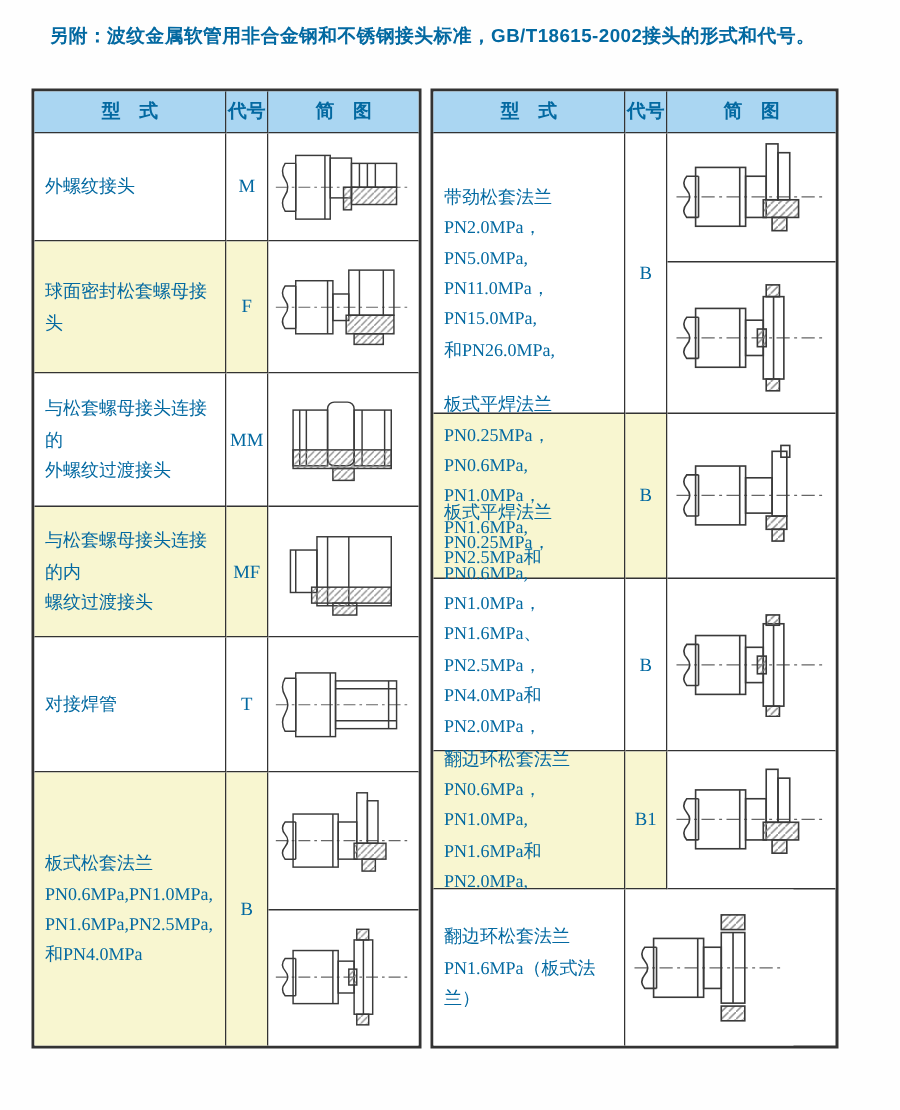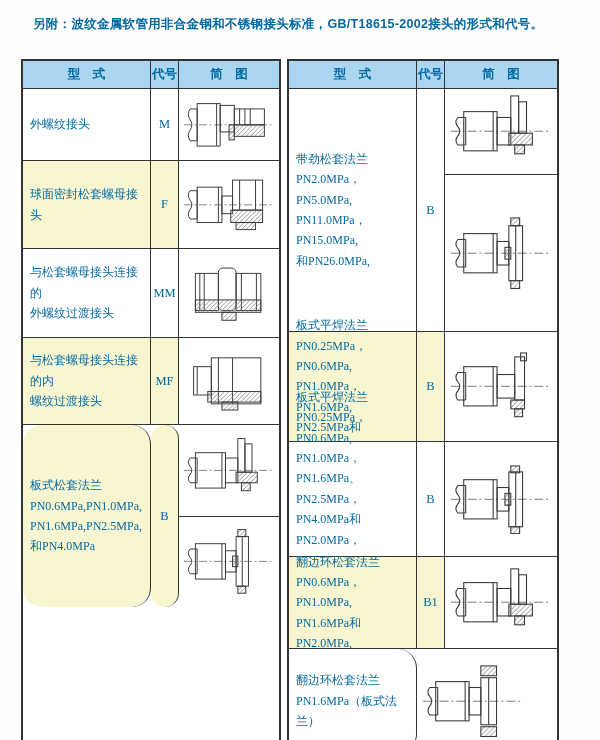--- a/index.html
+++ b/index.html
@@ -18,21 +18,21 @@
     font-weight:bold;font-size:12.5px;line-height:16px;letter-spacing:.3px;
   }
   .tables{display:flex;gap:6px;padding-left:21px;margin-top:27px;}
   .table{border:2px solid var(--bd);background:#fff;}
   .trow{display:flex;}
   .cell{
     box-sizing:border-box;border-right:1px solid var(--bd);border-bottom:1px solid var(--bd);
     background:#fff;
   }
   .cell:last-child{border-right:none;}
-  .trow:last-child .cell{border-bottom:none;border-radius:19px;}
+  .trow:last-child .cell{border-bottom:none;}
   .type{
     width:128px;display:flex;align-items:center;
     padding:4px 3px 4px 7px;white-space:pre-line;
     font-size:12px;line-height:1.7;
   }
   .code{
     width:28px;display:flex;align-items:center;justify-content:center;
     font-size:12.5px;
   }
   .dg{display:flex;align-items:center;justify-content:center;flex-direction:column;padding:0;}
@@ -142,20 +142,36 @@
               <line x1="16" y1="20" x2="16" y2="52"></line>
               <rect x="32" y="10" width="56" height="52"></rect>
               <line x1="40" y1="10" x2="40" y2="62"></line>
               <line x1="56" y1="10" x2="56" y2="62"></line>
               <rect x="28" y="48" width="60" height="12" fill="url(#hch)"></rect>
               <rect x="44" y="60" width="18" height="9" fill="url(#hch)"></rect>
             </svg>
           </div>
       </div>
 
+      <div class="trow" style="height:90px">
+        <div class="cell type">对接焊管</div>
+        <div class="cell code">T</div>
+        <div class="cell dg">
+            <svg viewBox="0 0 104 72" xmlns="http://www.w3.org/2000/svg" fill="none" stroke="#3a3a3a" stroke-width="1.1">
+              <line x1="1" y1="36" x2="103" y2="36" stroke-dasharray="9 3 2 3" stroke-width="0.9" stroke="#666"></line>
+              <path d="M16 16 H8 q-4 6.666666666666667 0 13.333333333333334 q4 6.666666666666667 0 13.333333333333334 q-4 6.666666666666667 0 13.333333333333334 H16 M16 16 V56"></path>
+              <rect x="16" y="12" width="30" height="48"></rect>
+              <line x1="42" y1="12" x2="42" y2="60"></line>
+              <rect x="46" y="18" width="46" height="36"></rect>
+              <line x1="86" y1="18" x2="86" y2="54"></line>
+              <line x1="46" y1="24" x2="92" y2="24"></line>
+              <line x1="46" y1="48" x2="92" y2="48"></line>
+            </svg>
+          </div>
+      </div>
 
       <div class="trow hl" style="height:182px">
         <div class="cell type">板式松套法兰
 PN0.6MPa,PN1.0MPa,
 PN1.6MPa,PN2.5MPa,
 和PN4.0MPa</div>
         <div class="cell code">B</div>
         <div class="cell dg dsplit">
           <div class="dhalf">
               <svg viewBox="0 0 104 80" xmlns="http://www.w3.org/2000/svg" fill="none" stroke="#3a3a3a" stroke-width="1.1">
@@ -188,21 +204,21 @@
       </div>
     </div>
 
     <div class="table rt">
       <div class="trow">
         <div class="cell type th">型　式</div>
         <div class="cell code th">代号</div>
         <div class="cell dg th" style="width:112px">简　图</div>
       </div>
 
-      <div class="trow" style="height:243px">
+      <div class="trow" style="height:187px">
         <div class="cell type">带劲松套法兰
 PN2.0MPa，PN5.0MPa,
 PN11.0MPa，PN15.0MPa,
 和PN26.0MPa,</div>
         <div class="cell code">B</div>
         <div class="cell dg dsplit">
           <div class="dhalf fixed">
               <svg viewBox="0 0 104 80" xmlns="http://www.w3.org/2000/svg" fill="none" stroke="#3a3a3a" stroke-width="1.1">
                 <line x1="1" y1="40" x2="103" y2="40" stroke-dasharray="9 3 2 3" stroke-width="0.9" stroke="#666"></line>
                 <path d="M16 26 H8 q-4 4.666666666666667 0 9.333333333333334 q4 4.666666666666667 0 9.333333333333334 q-4 4.666666666666667 0 9.333333333333334 H16 M16 26 V54"></path>

